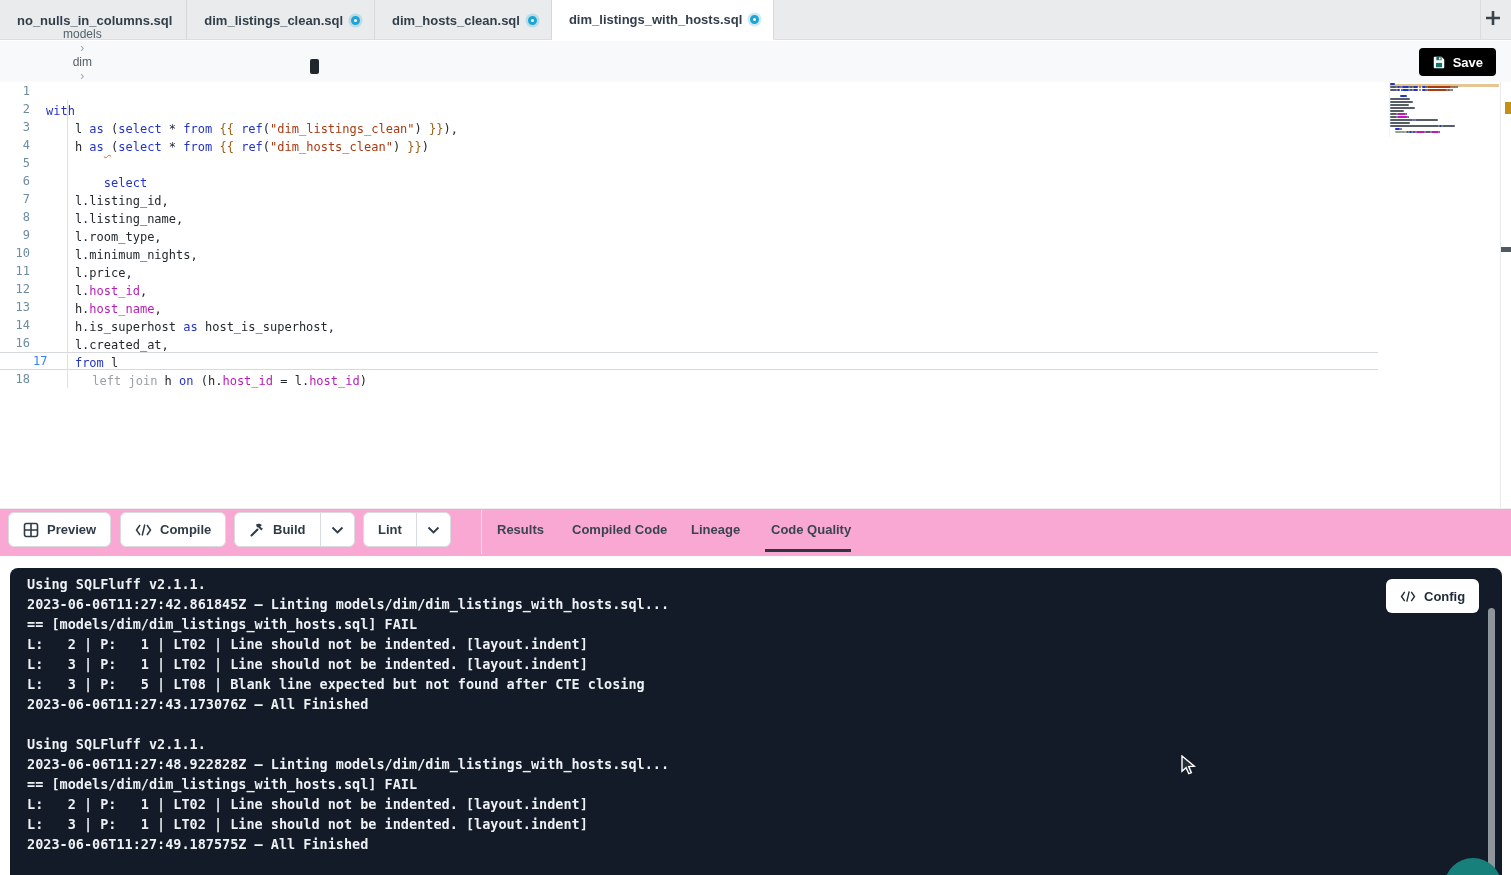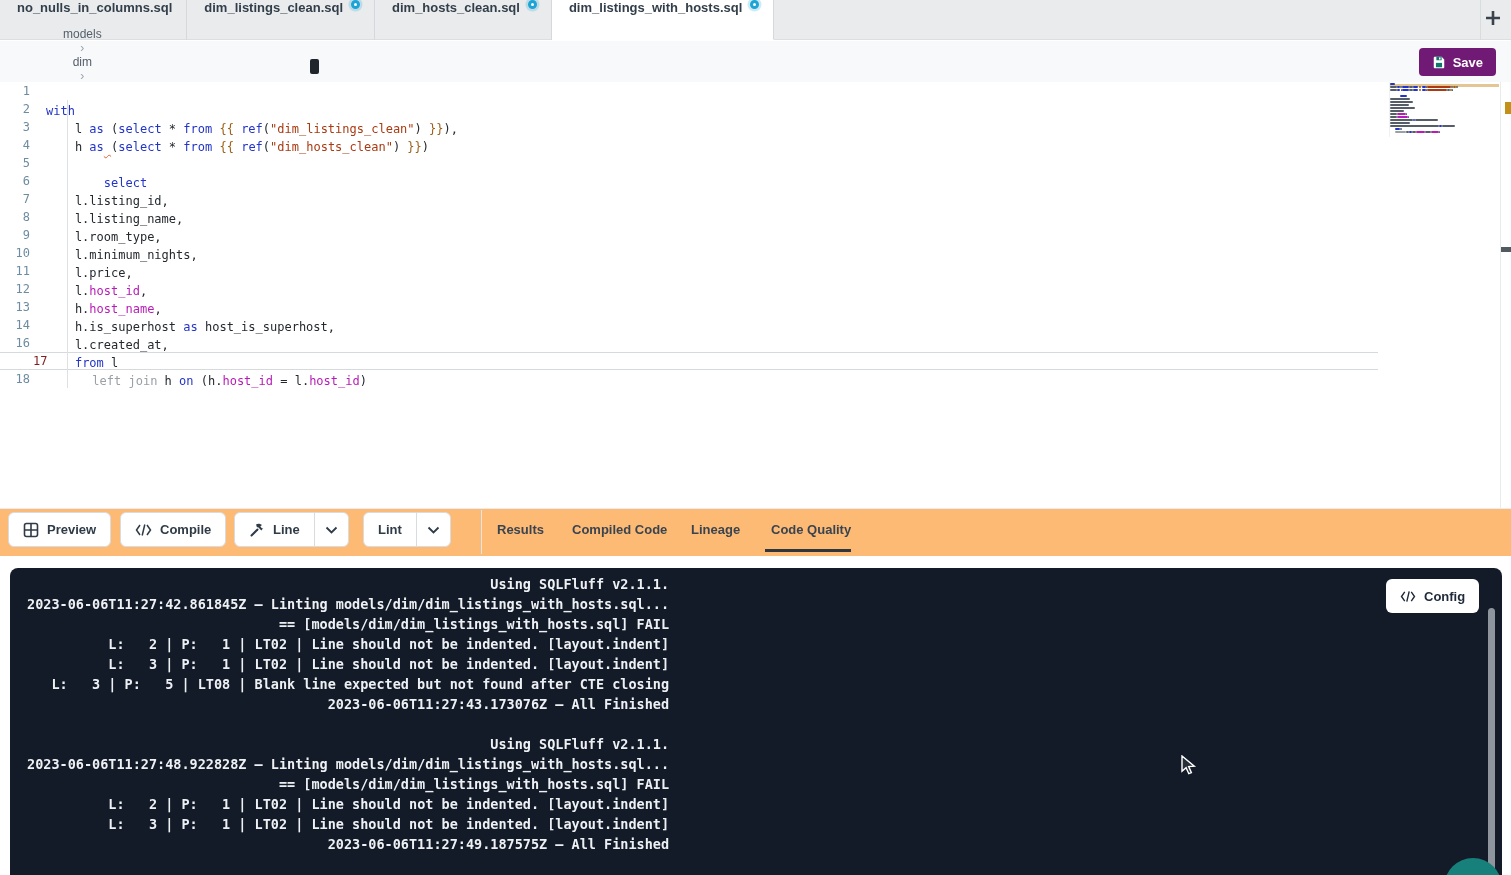--- a/index.html
+++ b/index.html
@@ -9,21 +9,21 @@
     background:#ffffff; font-family:"Liberation Sans", sans-serif;
     -webkit-font-smoothing:antialiased;
   }
 
   
   .tabbar {
     position:absolute; left:0; top:0; width:1511px; height:40px;
     background:#e9ebec; border-bottom:1px solid #dcdfe1; display:flex;
   }
   .tab {
-    height:40px; display:flex; align-items:flex-start; gap:8px;
+    height:40px; display:flex; align-items:center; gap:8px;
     padding:0 14px 0 17px; border-right:1px solid #d6d9db;
     font-size:13px; font-weight:600; color:#323e4a; cursor:pointer;
     justify-content:space-between; flex:0 0 auto;
   }
   .tab.active { background:#ffffff; border-bottom:1px solid #ffffff; margin-bottom:-1px; }
   .tab-label { white-space:nowrap; }
   .dot {
     width:9px; height:9px; border-radius:50%；
   }
   .dot {
@@ -44,39 +44,39 @@
     background:#f8f9fa; display:flex; align-items:center; padding:0 14px 0 10px;
   }
   .crumb { font-size:12px; color:#55606c; cursor:pointer; }
   .crumb-sep { font-size:12px; color:#9aa3ad; margin:0 6px; }
   .artifact {
     position:absolute; left:310px; top:59px; width:9px; height:15px;
     background:#20262c; border-radius:2px;
   }
   .savebtn {
     position:absolute; right:15px; top:48px; height:28px; padding:0 13px;
-    background:#701a75; color:#ffffff; border:none; border-radius:4px;
+    background:#000000; color:#ffffff; border:none; border-radius:4px;
     font-size:13px; font-weight:600; display:flex; align-items:center; gap:7px;
     cursor:pointer; font-family:"Liberation Sans", sans-serif;
   }
 
   
   .editor {
     position:absolute; left:0; top:82px; width:1511px; height:426px;
     background:#ffffff; font-family:"DejaVu Sans Mono","Liberation Mono",monospace;
     font-size:12px;
   }
   .editor-lines { position:absolute; left:0; top:0; width:1378px; }
   .code-line { display:flex; height:18px; line-height:18px; white-space:pre; }
   .code-line.active { box-shadow:inset 0 1px 0 #d7dadc, inset 0 -1px 0 #d7dadc; }
   .ln {
     flex:0 0 46px; text-align:right; padding-right:16px;
     color:#6d8ca0; font-size:12px; user-select:none;
   }
-  .code-line.active .ln { color:#7f1d1d;padding-left:33px; }
+  .code-line.active .ln { color:#3b82f6;padding-left:33px; }
   .lc { flex:1 1 auto; color:#24292e;margin-top:20px; }
   .tok.p { color:#24292e; }
   .tok.k { color:#2334c8; }
   .tok.s { color:#a93a12; }
   .tok.j { color:#9c6017; }
   .tok.v { color:#b71cb7; }
   .tok.g { color:#9aa0a6; }
   .tok.sq { text-decoration:underline wavy #e0662e 1px; text-underline-offset:3px; text-decoration-skip-ink:none; }
   .indent-guide { position:absolute; left:67px; top:18px; width:1px; height:288px; background:#dde1e4; }
 
@@ -87,21 +87,21 @@
   .lint-row-marker { position:absolute; left:1389px; top:2px; width:110px; height:3px; background:#e3c693; }
 
   
   .ed-scroll { position:absolute; left:1500px; top:0; width:11px; height:426px; background:#ffffff; border-left:1px solid #e8eaec; }
   .ed-mark-gold { position:absolute; left:4px; top:20px; width:7px; height:12px; background:#c39116; }
   .ed-mark-dark { position:absolute; left:0px; top:165px; width:11px; height:5px; background:#525a61; }
 
   
   .toolbar {
     position:absolute; left:0; top:508px; width:1511px; height:48px;
-    background:#fdba74; border-top:1px solid #ececee;
+    background:#f9a8d4; border-top:1px solid #ececee;
   }
   .tbtn {
     position:absolute; top:3px; height:35px; background:#ffffff;
     border:1px solid #d8dcdf; border-radius:6px; display:flex; align-items:center;
     font-size:13px; font-weight:600; color:#2f3b47; cursor:pointer;
     font-family:"Liberation Sans", sans-serif; padding:0;
   }
   .tbtn .seg { display:flex; align-items:center; gap:8px; padding:0 14px; height:100%; }
   .tbtn .chev { border-left:1px solid #d8dcdf; padding:0 10px; height:100%; display:flex; align-items:center; cursor:pointer; }
   .tb-divider { position:absolute; left:481px; top:1px; width:1px; height:44px; background:#e3e6e8; }
@@ -114,21 +114,21 @@
   
   .terminal {
     position:absolute; left:10px; top:568px; width:1492px; height:307px;
     background:#131a28; border-radius:8px 8px 0 0;
   }
   .term-lines {
     position:absolute; left:17px; top:6px;
     font-family:"DejaVu Sans Mono","Liberation Mono",monospace;
     font-size:13.5px; font-weight:bold; color:#eef1f4;
   }
-  .term-line { height:20px; line-height:20px; white-space:pre;text-align:right; }
+  .term-line { height:20px; line-height:20px; white-space:pre; }
   .configbtn {
     position:absolute; left:1376px; top:11px; height:34px; padding:0 14px;
     background:#ffffff; border:none; border-radius:6px; display:flex; align-items:center; gap:8px;
     font-size:13px; font-weight:600; color:#1f2937; cursor:pointer;
     font-family:"Liberation Sans", sans-serif;
   }
   .term-scroll { position:absolute; left:1478px; top:40px; width:7px; height:267px; background:#8f959d; border-radius:4px; }
   .fab {
     position:absolute; left:1444px; top:858px; width:58px; height:58px;
     border-radius:50%; background:#17807a; cursor:pointer;
@@ -343,21 +343,21 @@
       </span>
     </button>
     <button class="tbtn" style="left:234px;">
       <span class="seg">
         <span style="display:flex;">
           <svg width="16" height="16" viewBox="0 0 16 16">
               <path d="M2.5 13.5l6-6" stroke="#2f3b47" stroke-width="2" stroke-linecap="round"></path>
               <path d="M7 2.5c1.8-1.4 4.6-1 5.9.6l-1.6 1.5 1.8 1.9 1.2-.4-1.9 2.5-3.5-3.7-.7.6C7.4 4.6 7.6 3.4 7 2.5z" fill="#2f3b47"></path>
             </svg>
         </span>
-        <span>Line</span>
+        <span>Build</span>
       </span>
       <span class="chev">
         <span style="display:flex;">
           <svg width="13" height="8" viewBox="0 0 13 8">
               <path d="M1.5 1.5L6.5 6.5L11.5 1.5" fill="none" stroke="#2f3b47" stroke-width="1.8"></path>
             </svg>
         </span>
       </span>
     </button>
     <button class="tbtn" style="left:363px;">

